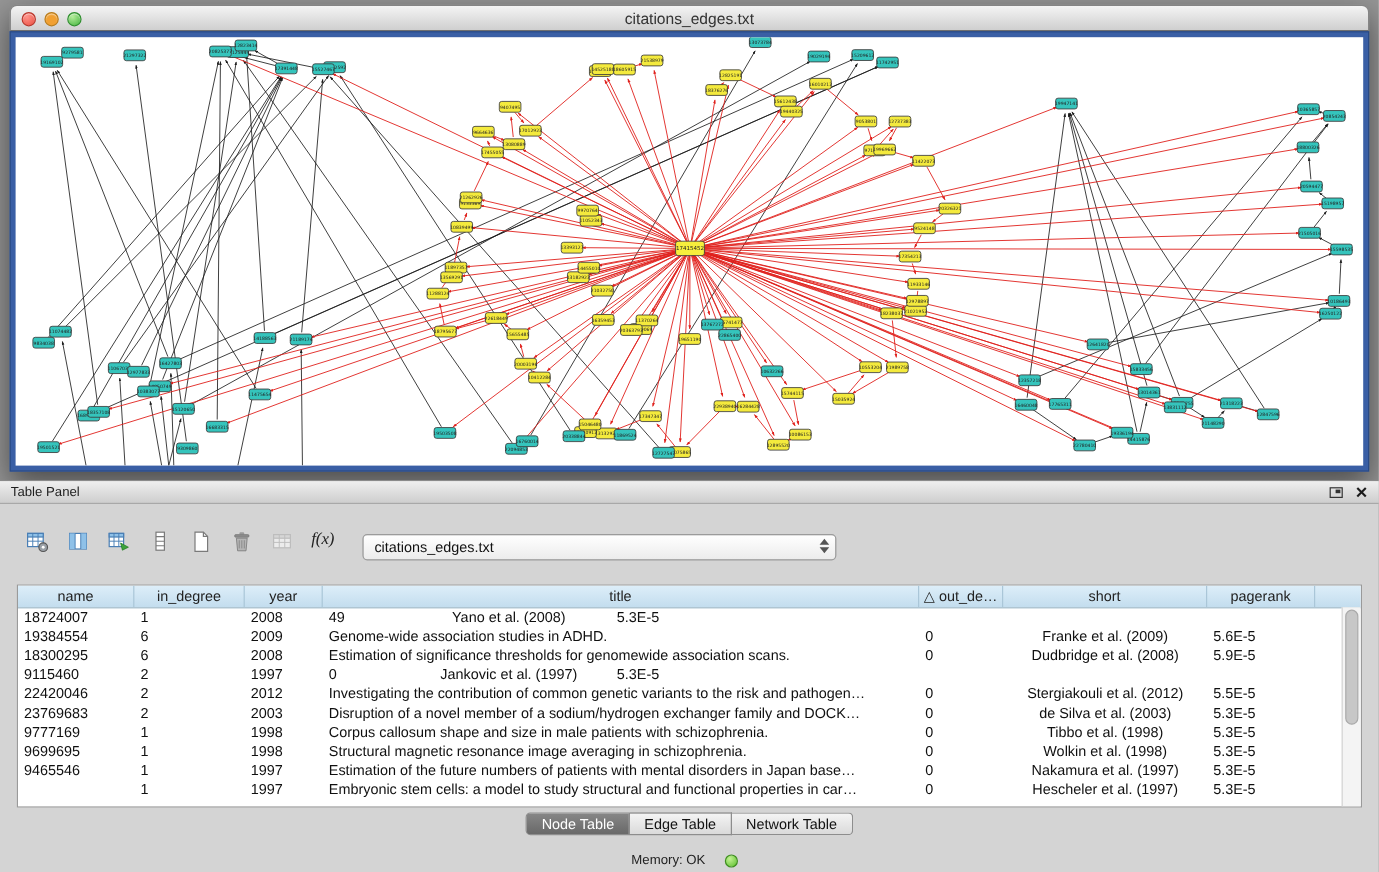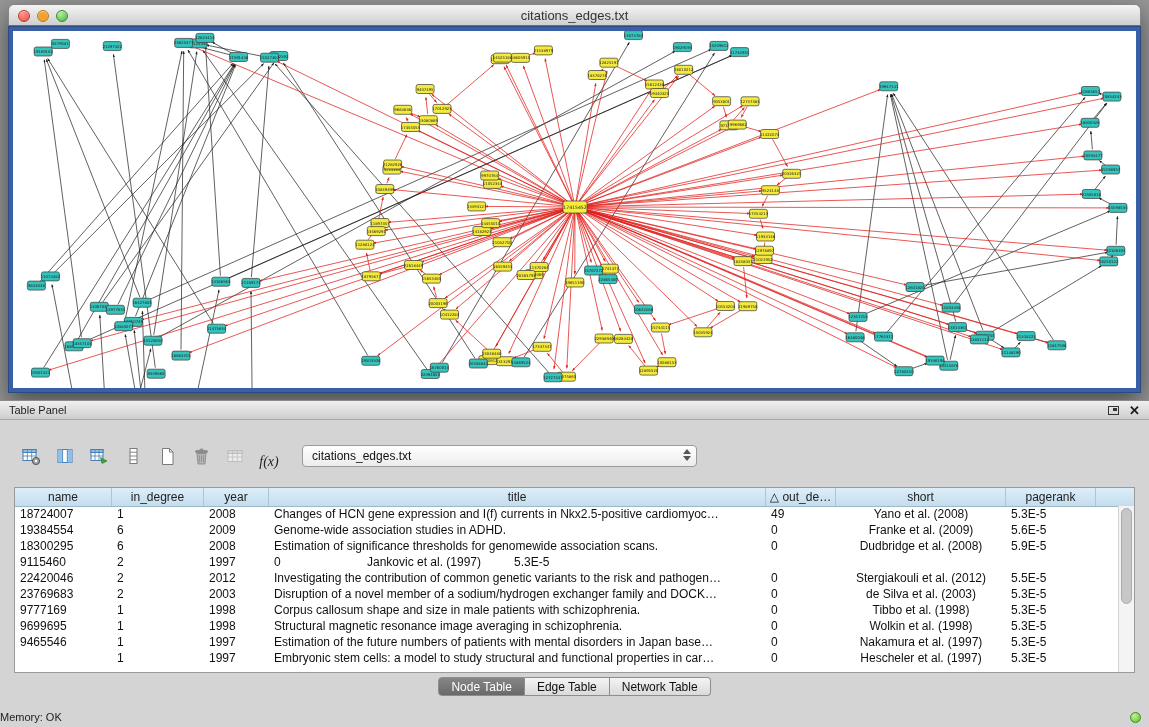--- a/index.html
+++ b/index.html
@@ -21,21 +21,21 @@
 
   
   .table-panel{position:absolute;left:0;top:400px;width:1149px;height:327px;background:#d4d4d4;border-top:1px solid #8a8a8a;box-sizing:border-box;}
   .panel-header{height:18px;background:linear-gradient(#efefef,#cecece);border-bottom:1px solid #a8a8a8;display:flex;align-items:center;padding:0 9px;font-size:11px;color:#1e1e1e;}
   .ph-spacer{flex:1;}
   .float-ic{width:11px;height:9px;box-sizing:border-box;border:1px solid #333;position:relative;margin-right:10px;cursor:default;}
   .float-ic::after{content:"";position:absolute;right:1px;top:1px;width:4px;height:3px;background:#333;}
   .close-ic{font-size:13px;font-weight:bold;color:#1a1a1a;line-height:1;cursor:default;}
 
   .toolbar{position:absolute;left:16px;top:40px;height:30px;display:flex;align-items:center;}
-  .tbtn{width:30px;height:28px;display:flex;align-items:flex-end;justify-content:center;margin-right:4px;border-radius:4px;}
+  .tbtn{width:30px;height:28px;display:flex;align-items:flex-start;justify-content:center;margin-right:4px;border-radius:4px;}
   .fx{font-family:"Liberation Serif",serif;font-style:italic;font-size:14px;color:#222;}
   .combo{width:395px;height:22px;box-sizing:border-box;margin-left:14px;background:linear-gradient(#ffffff,#ececec);border:1px solid #9b9b9b;border-radius:4px;display:flex;align-items:center;font-size:12px;color:#111;padding-left:9px;position:relative;}
   .stepper{position:absolute;right:5px;top:3px;display:flex;flex-direction:column;gap:2px;}
   .stepper i{display:block;width:0;height:0;border-left:4px solid transparent;border-right:4px solid transparent;}
   .stepper .up{border-bottom:5px solid #555;}
   .stepper .dn{border-top:5px solid #555;}
 
   .table-wrap{position:absolute;left:14px;top:86px;width:1121px;height:186px;background:#fff;border:1px solid #9a9a9a;box-sizing:border-box;overflow:hidden;}
   .thead{display:flex;height:18px;background:linear-gradient(#ddeef9,#c3ddee);border-bottom:1px solid #9fb8c8;}
   .th{box-sizing:border-box;border-right:1px solid #aac6d8;font-size:12px;color:#222;display:flex;align-items:center;justify-content:center;overflow:hidden;white-space:nowrap;flex:none;}
@@ -47,21 +47,21 @@
   .td.fill{flex:1;}
   .vscroll{position:absolute;right:0;top:18px;bottom:0;width:15px;background:#f4f4f4;border-left:1px solid #d4d4d4;}
   .vthumb{position:absolute;left:2px;right:2px;top:2px;height:58%;background:#c7c7c7;border:1px solid #aaa;border-radius:6px;box-sizing:border-box;}
 
   .tabs{position:absolute;left:0;right:0;top:276px;display:flex;justify-content:center;}
   .tab{height:19px;box-sizing:border-box;border:1px solid #8d8d8d;border-left:none;background:linear-gradient(#f4f4f4,#dadada);font-size:12px;color:#111;padding:0 12px;display:flex;align-items:center;}
   .tab:first-child{border-left:1px solid #8d8d8d;border-radius:4px 0 0 4px;}
   .tab:last-child{border-radius:0 4px 4px 0;}
   .tab.selected{background:linear-gradient(#868686,#696969);color:#fff;}
 
-  .statusbar{position:absolute;left:0;right:0;bottom:0;height:20px;display:flex;align-items:center;justify-content:space-between;padding-right:8px;gap:16px;font-size:11px;color:#222;}
+  .statusbar{position:absolute;left:0;right:0;bottom:0;height:20px;display:flex;align-items:center;justify-content:center;padding-right:8px;gap:16px;font-size:11px;color:#222;}
   .memdot{width:11px;height:11px;box-sizing:border-box;border-radius:50%;background:radial-gradient(circle at 35% 30%,#c2f293,#5cbf2d);border:1px solid #3f8f1f;}
 </style>
 </head>
 <body>
 
 <div class="screen">
 
   <div class="net-window">
     <div class="titlebar">
       <div class="lights">
@@ -631,21 +631,20 @@
           <div class="th" style="width: 70px;">△ out_de…</div>
           <div class="th" style="width: 170px;">short</div>
           <div class="th" style="width: 90px;">pagerank</div>
           <div class="th fill"></div>
         </div>
       <div class="tbody">
           <div class="tr">
             <div class="td" style="width: 97px;">18724007</div>
             <div class="td" style="width: 92px;">1</div>
             <div class="td" style="width: 65px;">2008</div>
-            <div class="td" style="width: 497px;">Changes of HCN gene expression and I(f) currents in Nkx2.5-positive cardiomyoc…</div>
             <div class="td" style="width: 70px;">49</div>
             <div class="td c" style="width: 170px;">Yano et al. (2008)</div>
             <div class="td" style="width: 90px;">5.3E-5</div>
             <div class="td fill"></div>
           </div>
           <div class="tr">
             <div class="td" style="width: 97px;">19384554</div>
             <div class="td" style="width: 92px;">6</div>
             <div class="td" style="width: 65px;">2009</div>
             <div class="td" style="width: 497px; text-align: center;">Genome-wide association studies in ADHD.</div>

